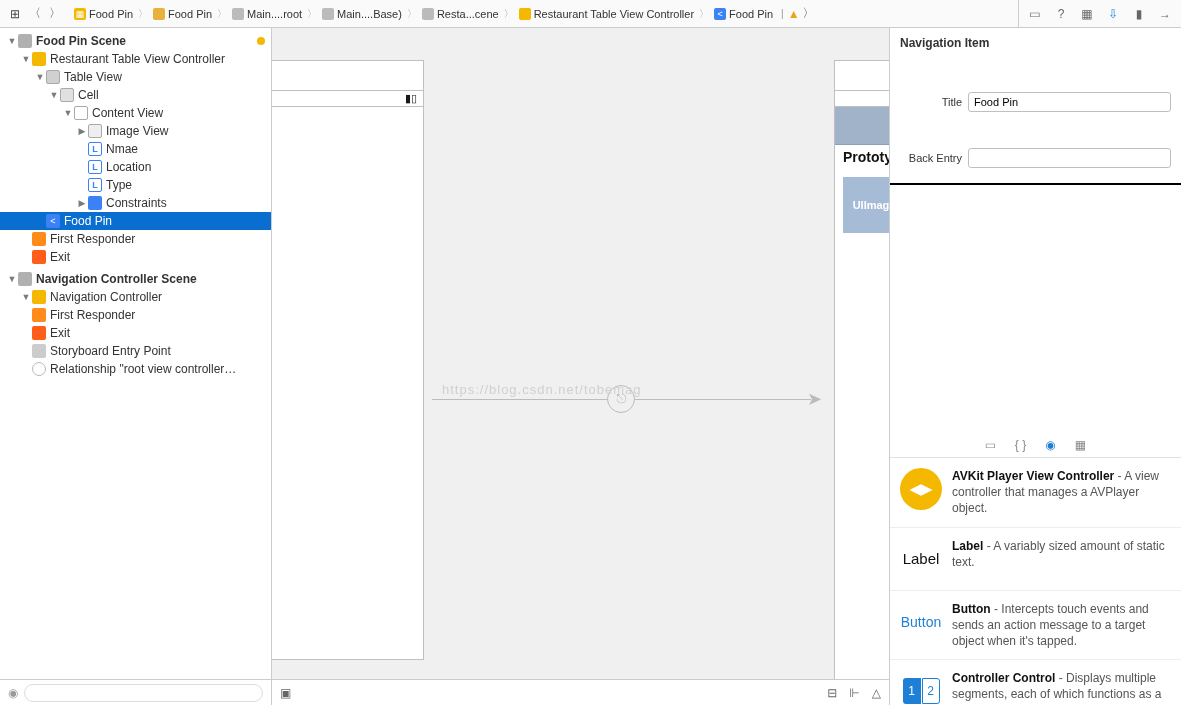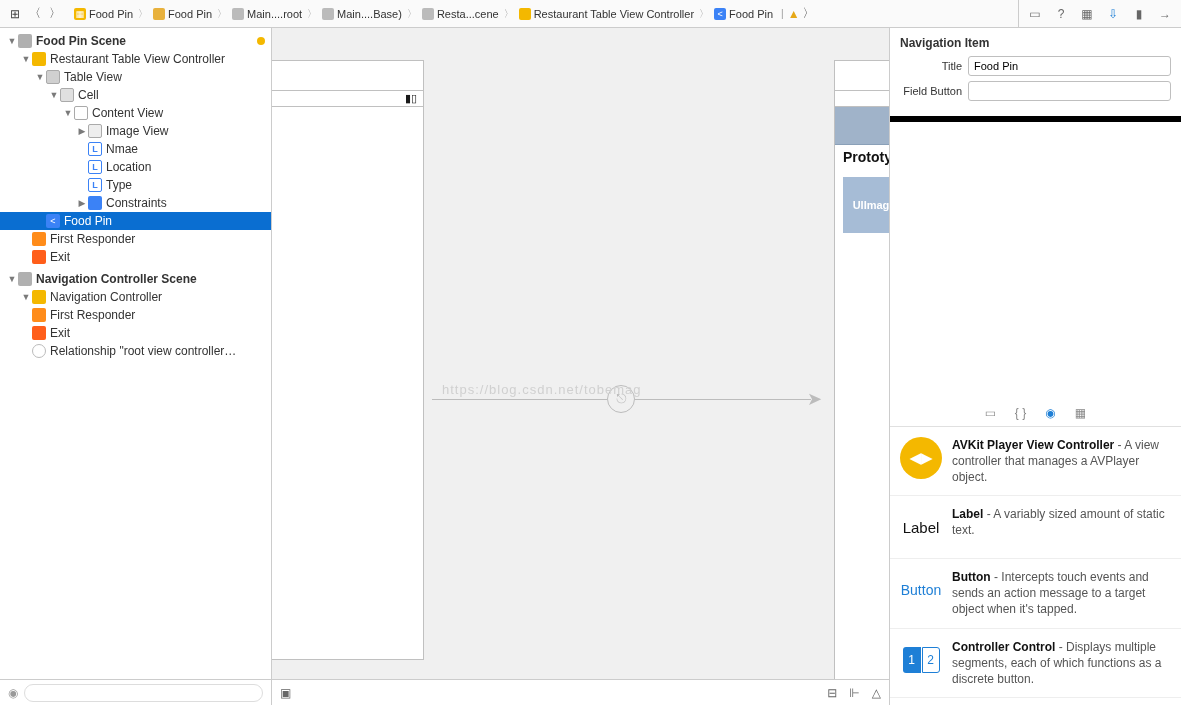--- a/index.html
+++ b/index.html
@@ -68,23 +68,23 @@
 .segue-line { flex:1; height:1px; background:#bcbcbc; }
 .segue-circle { width:28px; height:28px; border-radius:50%; border:1px solid #bcbcbc; display:flex; align-items:center; justify-content:center; color:#bcbcbc; font-size:13px; background:#f0f0f0; }
 .segue-arrow { color:#bcbcbc; font-size:18px; margin-left:-4px; }
 .watermark { position:absolute; left:170px; top:354px; font-size:13px; color:#d0d0d0; letter-spacing:1px; }
 .canvas-footer { height:26px; border-top:1px solid #ccc; background:#fff; display:flex; align-items:center; padding:0 8px; gap:12px; }
 .cf-left { color:#666; }
 .cf-right { margin-left:auto; display:flex; gap:12px; color:#666; }
 
 
 .inspector { width: 292px; border-left: 1px solid #ccc; display:flex; flex-direction:column; background:#fff; }
-.insp-top { padding: 6px 10px 10px; border-bottom:6px solid #000000; }
+.insp-top { padding: 6px 10px 10px; border-bottom:2px solid #000000; }
 .insp-title { font-size:12px; font-weight:600; color:#333; padding:2px 0 6px; }
-.form-row { display:flex; align-items:center; margin-bottom:5px; }
+.form-row { display:flex; align-items:center; margin-bottom:5px;margin-top:36px; }
 .form-lbl { width:68px; text-align:right; padding-right:6px; font-size:11px; color:#333; }
 .form-input { flex:1; height:20px; border:1px solid #bfbfbf; border-radius:3px; padding:0 5px; font-size:11px; background:#fff; }
 .insp-mid { height:26px; display:flex; align-items:center; justify-content:center; gap:14px; border-bottom:1px solid #e0e0e0; }
 .mid-ic { width:16px; height:16px; color:#888; display:flex; align-items:center; justify-content:center; border-radius:2px; }
 .mid-ic.active { color:#1e7fd6; }
 .library { flex:1; overflow:auto; }
 .lib-item { display:flex; padding:10px 10px; gap:10px; border-bottom:1px solid #eee; }
 .lib-icon { width:42px; height:42px; display:flex; align-items:center; justify-content:center; font-size:14px; color:#555; border-radius:4px; flex-shrink:0; }
 .lib-icon.avkit { background:#f4b800; border-radius:50%; color:#fff; font-size:15px; }
 .lib-icon.text { border:1px solid #bbb; border-radius:4px; font-size:12px; }
@@ -252,20 +252,25 @@
           <span class="ic ic-first"></span>
           <span>First Responder</span>
         </div>
       <div class="nav-row">
           <span class="sp" style="width:32px"></span>
           <span class="ic ic-exit"></span>
           <span>Exit</span>
         </div>
       <div class="nav-row">
           <span class="sp" style="width:32px"></span>
+          <span class="ic ic-entry"></span>
+          <span>Storyboard Entry Point</span>
+        </div>
+      <div class="nav-row">
+          <span class="sp" style="width:32px"></span>
           <span class="ic ic-rel"></span>
           <span>Relationship "root view controller…</span>
         </div>
     </div>
     <div class="nav-footer">
       <span style="color:#999;margin-right:6px">◉</span>
       <div class="filter-field"></div>
     </div>
   </div>
 
@@ -312,21 +317,21 @@
   </div>
 
   <div class="inspector">
     <div class="insp-top">
       <div class="insp-title">Navigation Item</div>
       <div class="form-row">
         <div class="form-lbl">Title</div>
         <input class="form-input" value="Food Pin" style="">
       </div>
       <div class="form-row">
-        <div class="form-lbl">Field Button</div>
+        <div class="form-lbl">Back Entry</div>
         <input class="form-input" value="" style="">
       </div>
     </div>
     <div style="flex:1"></div>
     <div class="insp-mid">
       <div class="mid-ic">▭</div>
       <div class="mid-ic">{ }</div>
       <div class="mid-ic active">◉</div>
       <div class="mid-ic">▦</div>
     </div>

